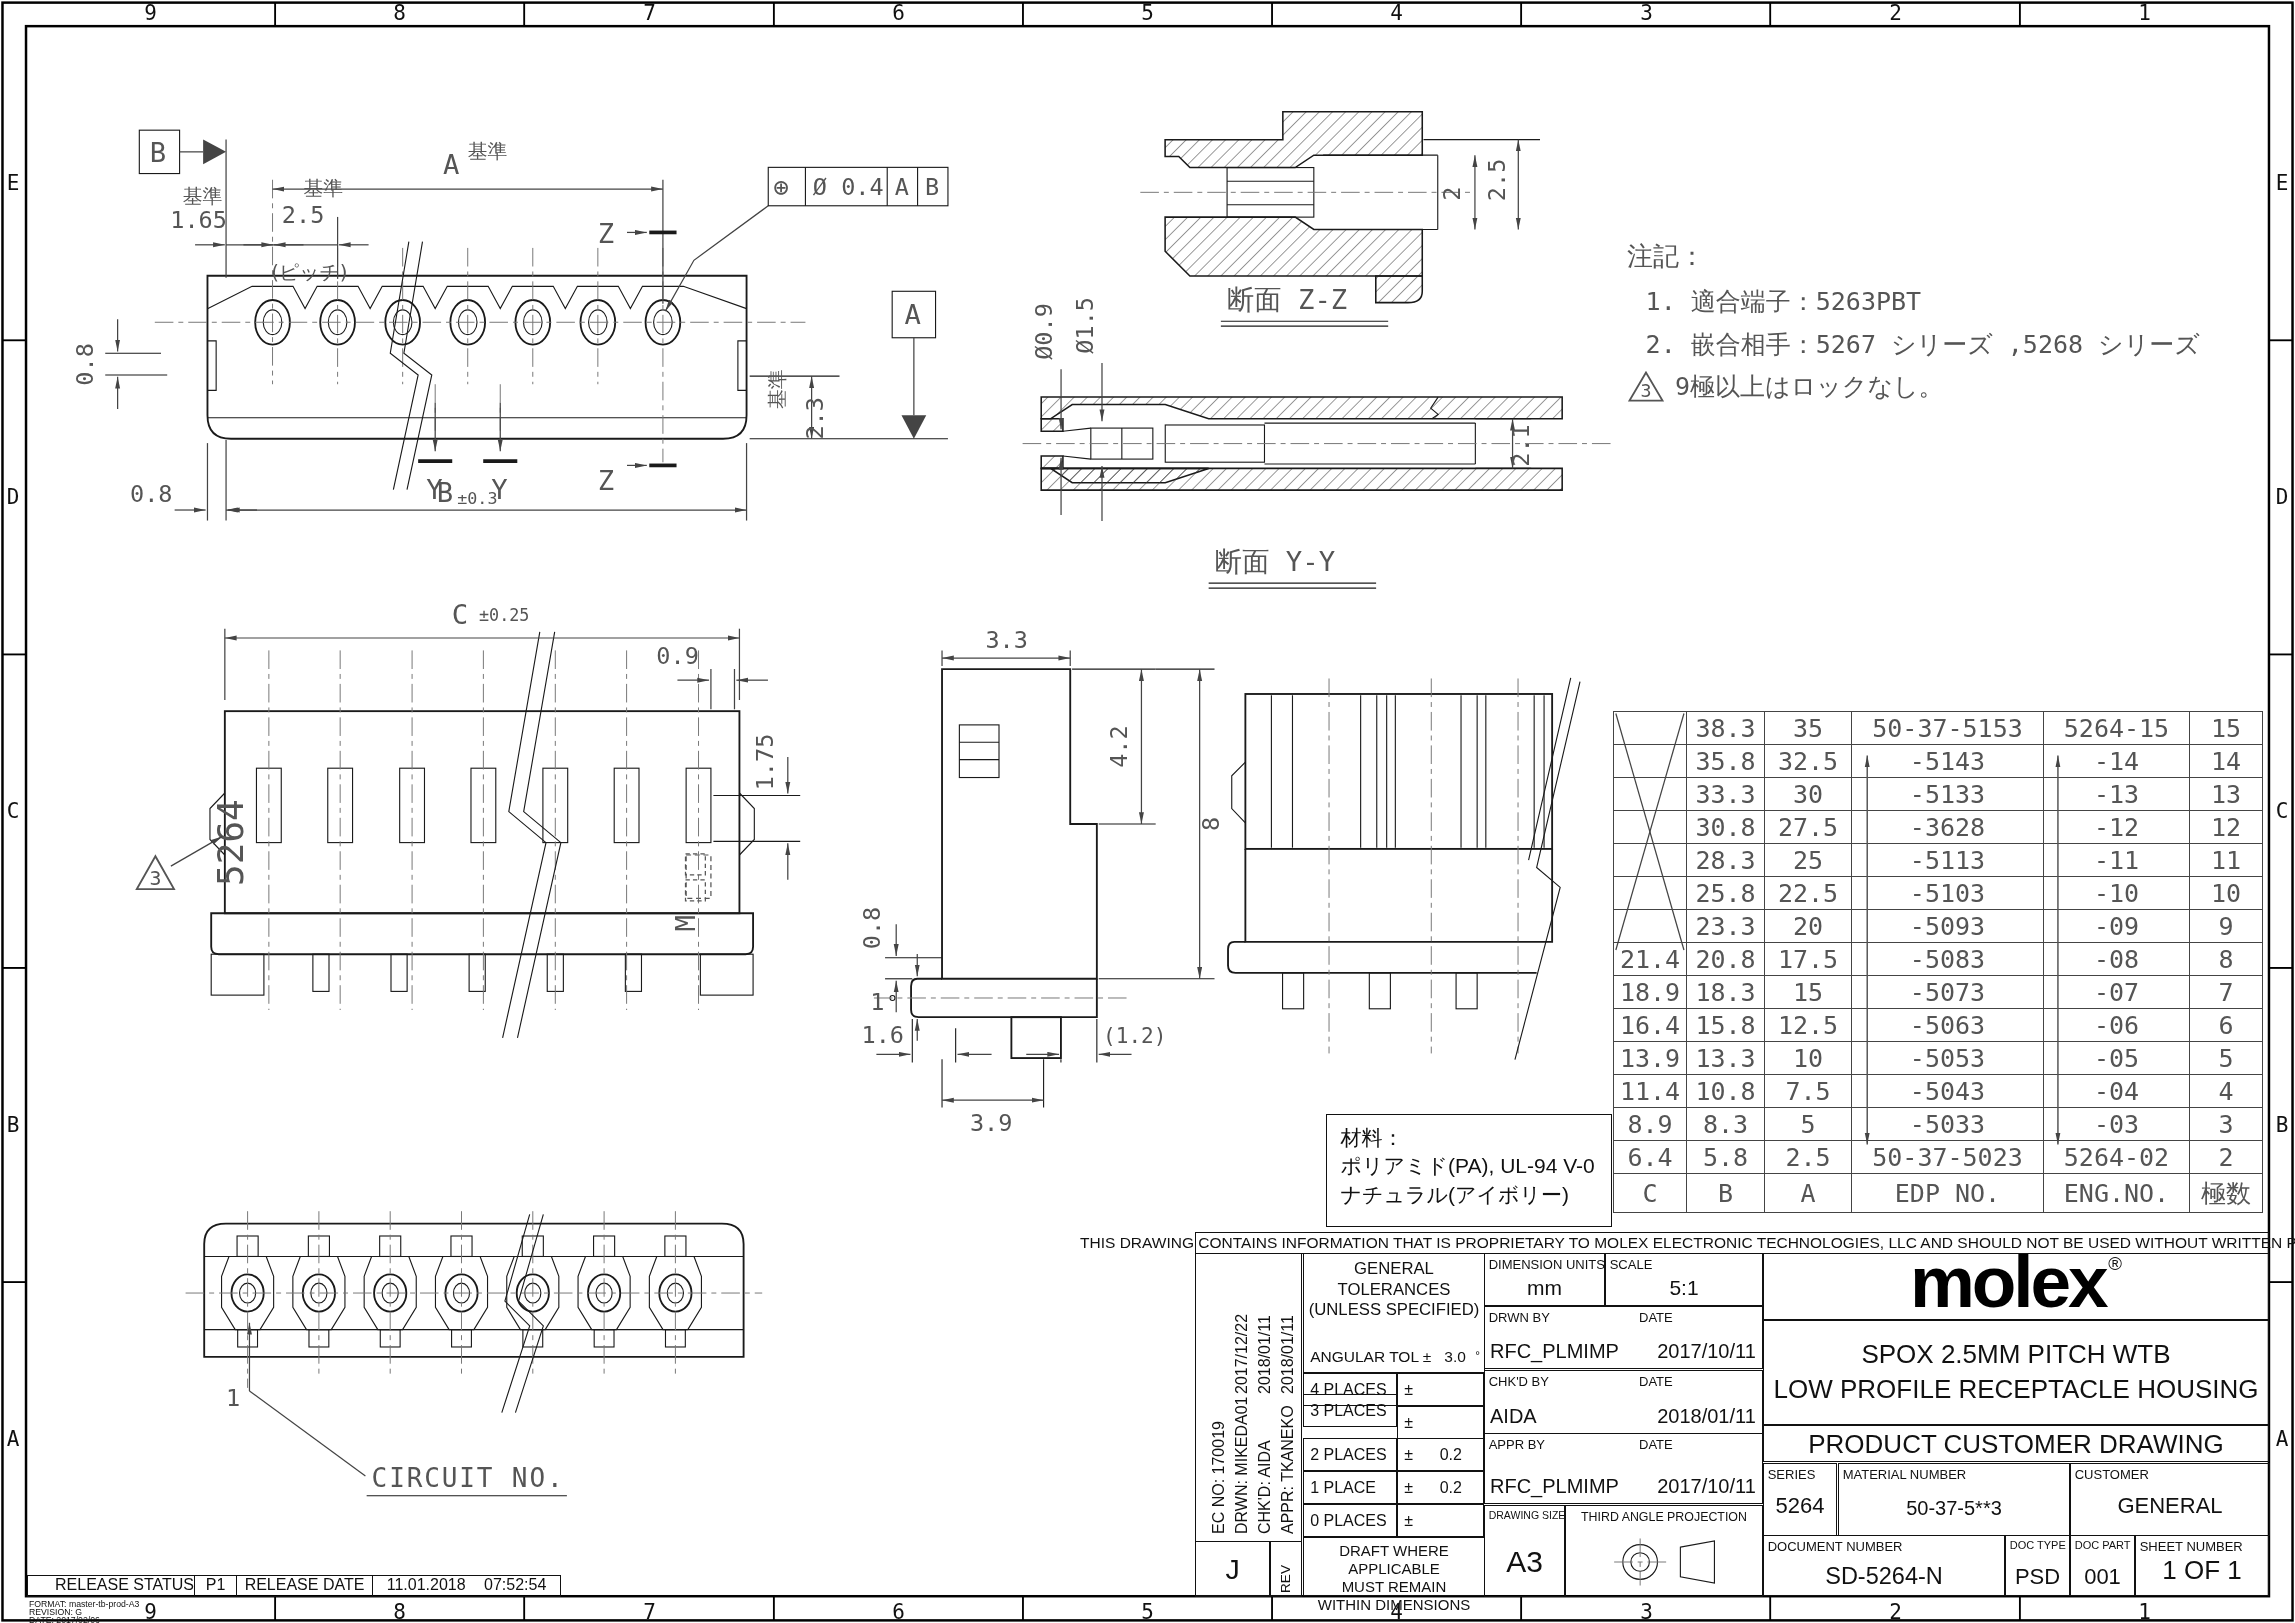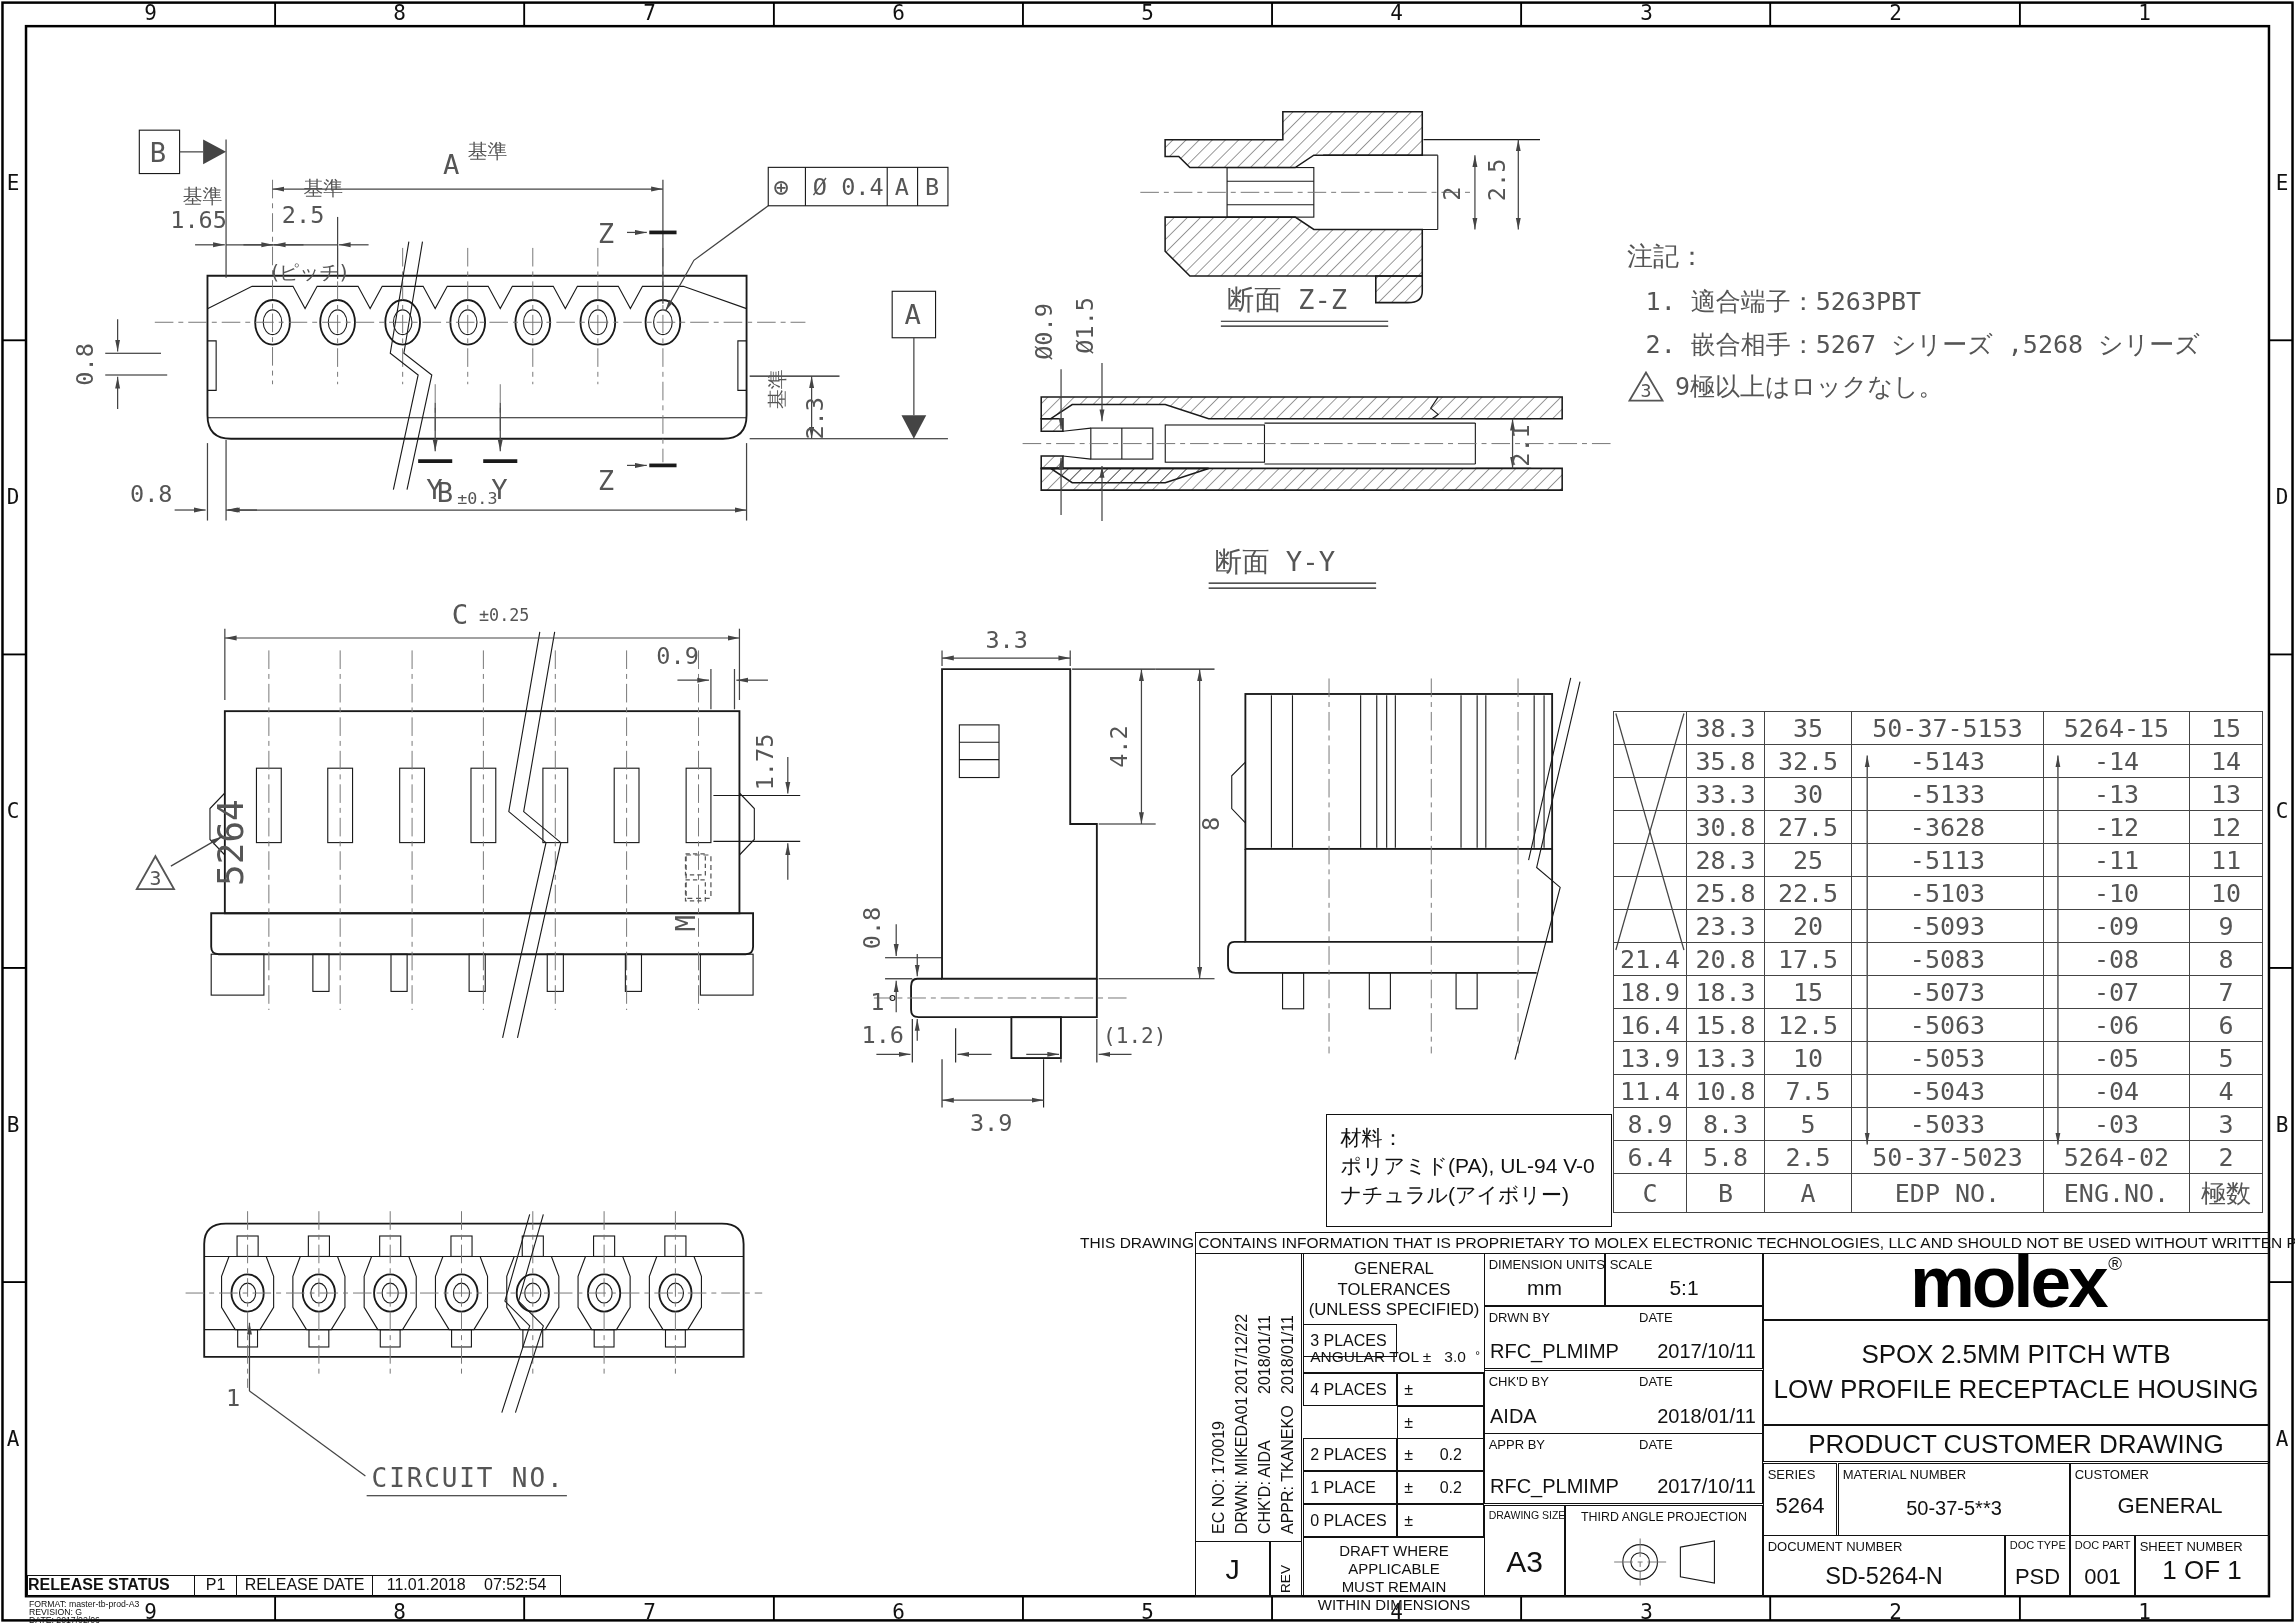--- a/index.html
+++ b/index.html
@@ -686,21 +686,21 @@
     </div>
     <div style="position:absolute;bottom:6.2px;left:6.2px;font-size:15.5px;white-space:nowrap;">
       <span>ANGULAR TOL ±</span>
       <span style="margin-left:8.7px;">3.0</span>
       <span style="margin-left:5px;font-size:11.8px;vertical-align:top;">°</span>
     </div>
   </div>
   <div id="tol-rows">
       <div class="cell" style="left: 1303px; top: 1373px; width: 94px; height: 33px; font-size: 16px; padding: 7.4px 0px 0px 6.2px;">4 PLACES</div>
       <div class="cell" style="left: 1397px; top: 1373px; width: 87px; height: 33px; font-size: 16px; padding: 7.4px 0px 0px 6.2px; white-space: pre;">±</div>
-      <div class="cell" style="left: 1303px; top: 1324px; width: 94px; height: 33px; font-size: 16px; padding: 7.4px 0px 0px 6.2px;">3 PLACES</div>
+      <div class="cell" style="left: 1303px; top: 1394px; width: 94px; height: 33px; font-size: 16px; padding: 7.4px 0px 0px 6.2px;">3 PLACES</div>
       <div class="cell" style="left: 1397px; top: 1406px; width: 87px; height: 33px; font-size: 16px; padding: 7.4px 0px 0px 6.2px; white-space: pre;">±</div>
       <div class="cell" style="left: 1303px; top: 1438px; width: 94px; height: 33px; font-size: 16px; padding: 7.4px 0px 0px 6.2px;">2 PLACES</div>
       <div class="cell" style="left: 1397px; top: 1438px; width: 87px; height: 33px; font-size: 16px; padding: 7.4px 0px 0px 6.2px; white-space: pre;">±      0.2</div>
       <div class="cell" style="left: 1303px; top: 1471px; width: 94px; height: 33px; font-size: 16px; padding: 7.4px 0px 0px 6.2px;">1 PLACE</div>
       <div class="cell" style="left: 1397px; top: 1471px; width: 87px; height: 33px; font-size: 16px; padding: 7.4px 0px 0px 6.2px; white-space: pre;">±      0.2</div>
       <div class="cell" style="left: 1303px; top: 1504px; width: 94px; height: 33px; font-size: 16px; padding: 7.4px 0px 0px 6.2px;">0 PLACES</div>
       <div class="cell" style="left: 1397px; top: 1504px; width: 87px; height: 33px; font-size: 16px; padding: 7.4px 0px 0px 6.2px; white-space: pre;">±</div>
     </div>
   <div class="cell" style="left:1303px;top:1537px;width:182px;height:59px;">
     <div style="text-align:center;font-size:15px;line-height:18px;padding-top:3.7px;">
@@ -789,21 +789,21 @@
   <div class="cell" style="left:2070px;top:1535px;width:65px;height:61px;">
     <div class="cell-lb" style="font-size:11px;">DOC PART</div>
     <div class="cell-val" style="font-size:22px;">001</div>
   </div>
   <div class="cell" style="left:2135px;top:1535px;width:134px;height:61px;">
     <div class="cell-lb">SHEET NUMBER</div>
     <div class="cell-val" style="font-size:26px;bottom:8.7px;">1 OF 1</div>
   </div>
 
   <div class="cell" style="left:27px;top:1575px;width:534px;height:22px;border-width:1.9px;display:flex;">
-    <div style="width:166px;border-right:1.9px solid #111;text-align:left;font-size:16px;font-weight:bold;">RELEASE STATUS</div>
+    <div style="width:166px;border-right:1.9px solid #111;text-align:right;font-size:16px;">RELEASE STATUS</div>
     <div style="width:41px;border-right:1.9px solid #111;text-align:center;font-size:16px;">P1</div>
     <div style="width:135px;border-right:1.9px solid #111;text-align:center;font-size:16px;">RELEASE DATE</div>
     <div style="flex:1;text-align:center;font-size:16px;white-space:nowrap;">
       <span>11.01.2018</span>
       <span style="margin-left:14px;">07:52:54</span>
     </div>
   </div>
 
   <div class="abs" style="left:29px;top:1600px;font-size:8.7px;line-height:8px;color:#111;">
     <div>FORMAT: master-tb-prod-A3</div>

